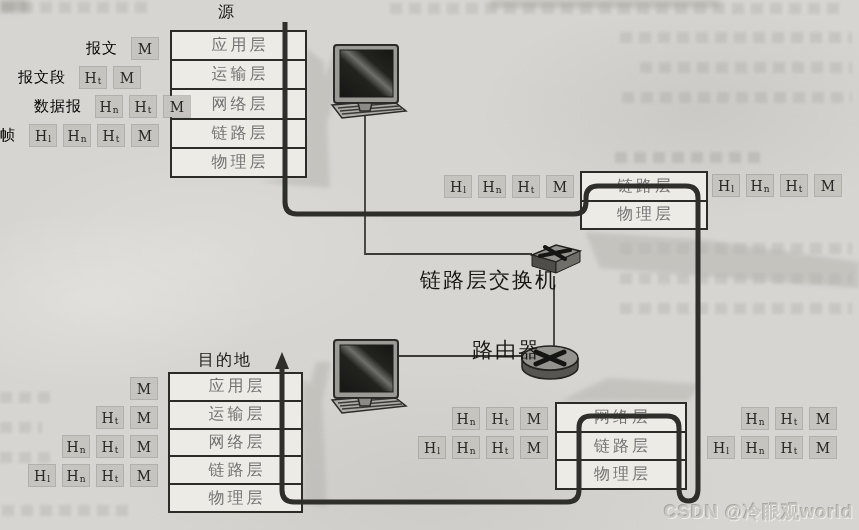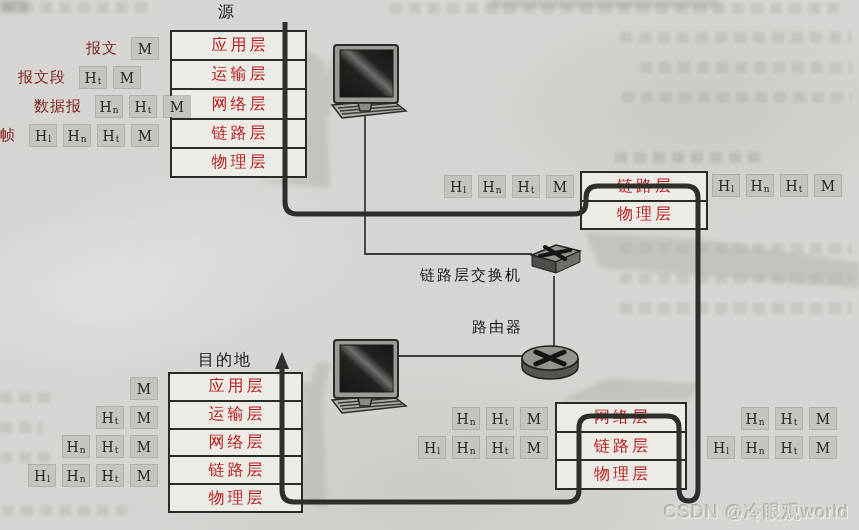--- a/index.html
+++ b/index.html
@@ -20,43 +20,43 @@
   background:repeating-linear-gradient(90deg, rgba(128,128,121,.40) 0 12px, rgba(128,128,121,0) 12px 19px);
   pointer-events:none;
 }
 .smudge{position:absolute;filter:blur(2.5px);background:#9d9c95;opacity:.55;pointer-events:none}
 .stack{
   position:absolute;display:flex;flex-direction:column;
   background:#ecebe6;border:2px solid #2b2b28;z-index:3;
 }
 .stack .row{
   flex:1;display:flex;align-items:center;justify-content:center;
-  font-size:16px;letter-spacing:3px;color:#b91c1c;
+  font-size:16px;letter-spacing:3px;color:#737373;
   border-top:2px solid #2b2b28;padding-left:3px;
 }
 .stack .row:first-child{border-top:none}
 .tokgroup{position:absolute;display:flex;gap:8px;z-index:4}
 .pdurow{position:absolute;display:flex;gap:8px;align-items:center;z-index:4}
-.pdurow .plabel{font-size:15px;letter-spacing:1px;margin-right:6px;white-space:nowrap;color:#7f1d1d}
+.pdurow .plabel{font-size:15px;letter-spacing:1px;margin-right:6px;white-space:nowrap;color:#000000}
 .tok{
   width:26px;height:21px;flex:0 0 26px;background:#c5c4be;
   display:flex;align-items:center;justify-content:center;
   font-family:"DejaVu Serif","Liberation Serif",serif;
   font-size:14px;color:#272725;box-shadow:0 0 0 1px rgba(110,110,104,.35);
 }
 .tok sub{font-size:9px;transform:translateY(3px);margin-left:1px}
 .lbl{position:absolute;font-size:16px;letter-spacing:2px;white-space:nowrap;z-index:6;color:#161614}
-.lbl.small{font-size:15px}
+.lbl.small{font-size:21px}
 svg.layer{position:absolute;left:0;top:0;pointer-events:none}
 #shadow-layer{z-index:1}
 #overlay{z-index:5}
 .wm{
   position:absolute;z-index:7;font-size:18px;letter-spacing:1px;
   color:#c8c7c2;text-shadow:1px 1px 0 #edece7,-1px -1px 0 #a7a6a0;
-  white-space:nowrap;font-weight:normal;
+  white-space:nowrap;font-weight:bold;
 }
 </style>
 </head>
 <body>
 
 <div class="bleed" style="left:2px;top:2px;width:150px"></div>
 <div class="bleed" style="left:390px;top:3px;width:455px"></div>
 <div class="bleed" style="left:620px;top:32px;width:232px"></div>
 <div class="bleed" style="left:640px;top:62px;width:212px"></div>
 <div class="bleed" style="left:622px;top:92px;width:230px"></div>
@@ -78,21 +78,21 @@
     <polygon points="585,232 705,240 859,262 859,288 600,268"></polygon>
     <polygon points="560,401 608,378 700,384 688,401"></polygon>
     <polygon points="303,380 322,392 327,508 303,502"></polygon>
     <polygon points="298,432 316,362 331,362 315,434"></polygon>
   </g>
 </svg>
 
 <div class="lbl" style="left:218px;top:2px">源</div>
 <div class="lbl" style="left:198px;top:350px">目的地</div>
 <div class="lbl small" style="left:420px;top:266px">链路层交换机</div>
-<div class="lbl small" style="left:472px;top:318px">路由器</div>
+<div class="lbl small" style="left:472px;top:336px">路由器</div>
 
 <div class="stack" style="left:170px;top:30px;width:137px;height:148px">
     <div class="row">应用层</div>
     <div class="row">运输层</div>
     <div class="row">网络层</div>
     <div class="row">链路层</div>
     <div class="row">物理层</div>
   </div>
 <div class="stack" style="left:168px;top:372px;width:135px;height:141px">
     <div class="row">应用层</div>

